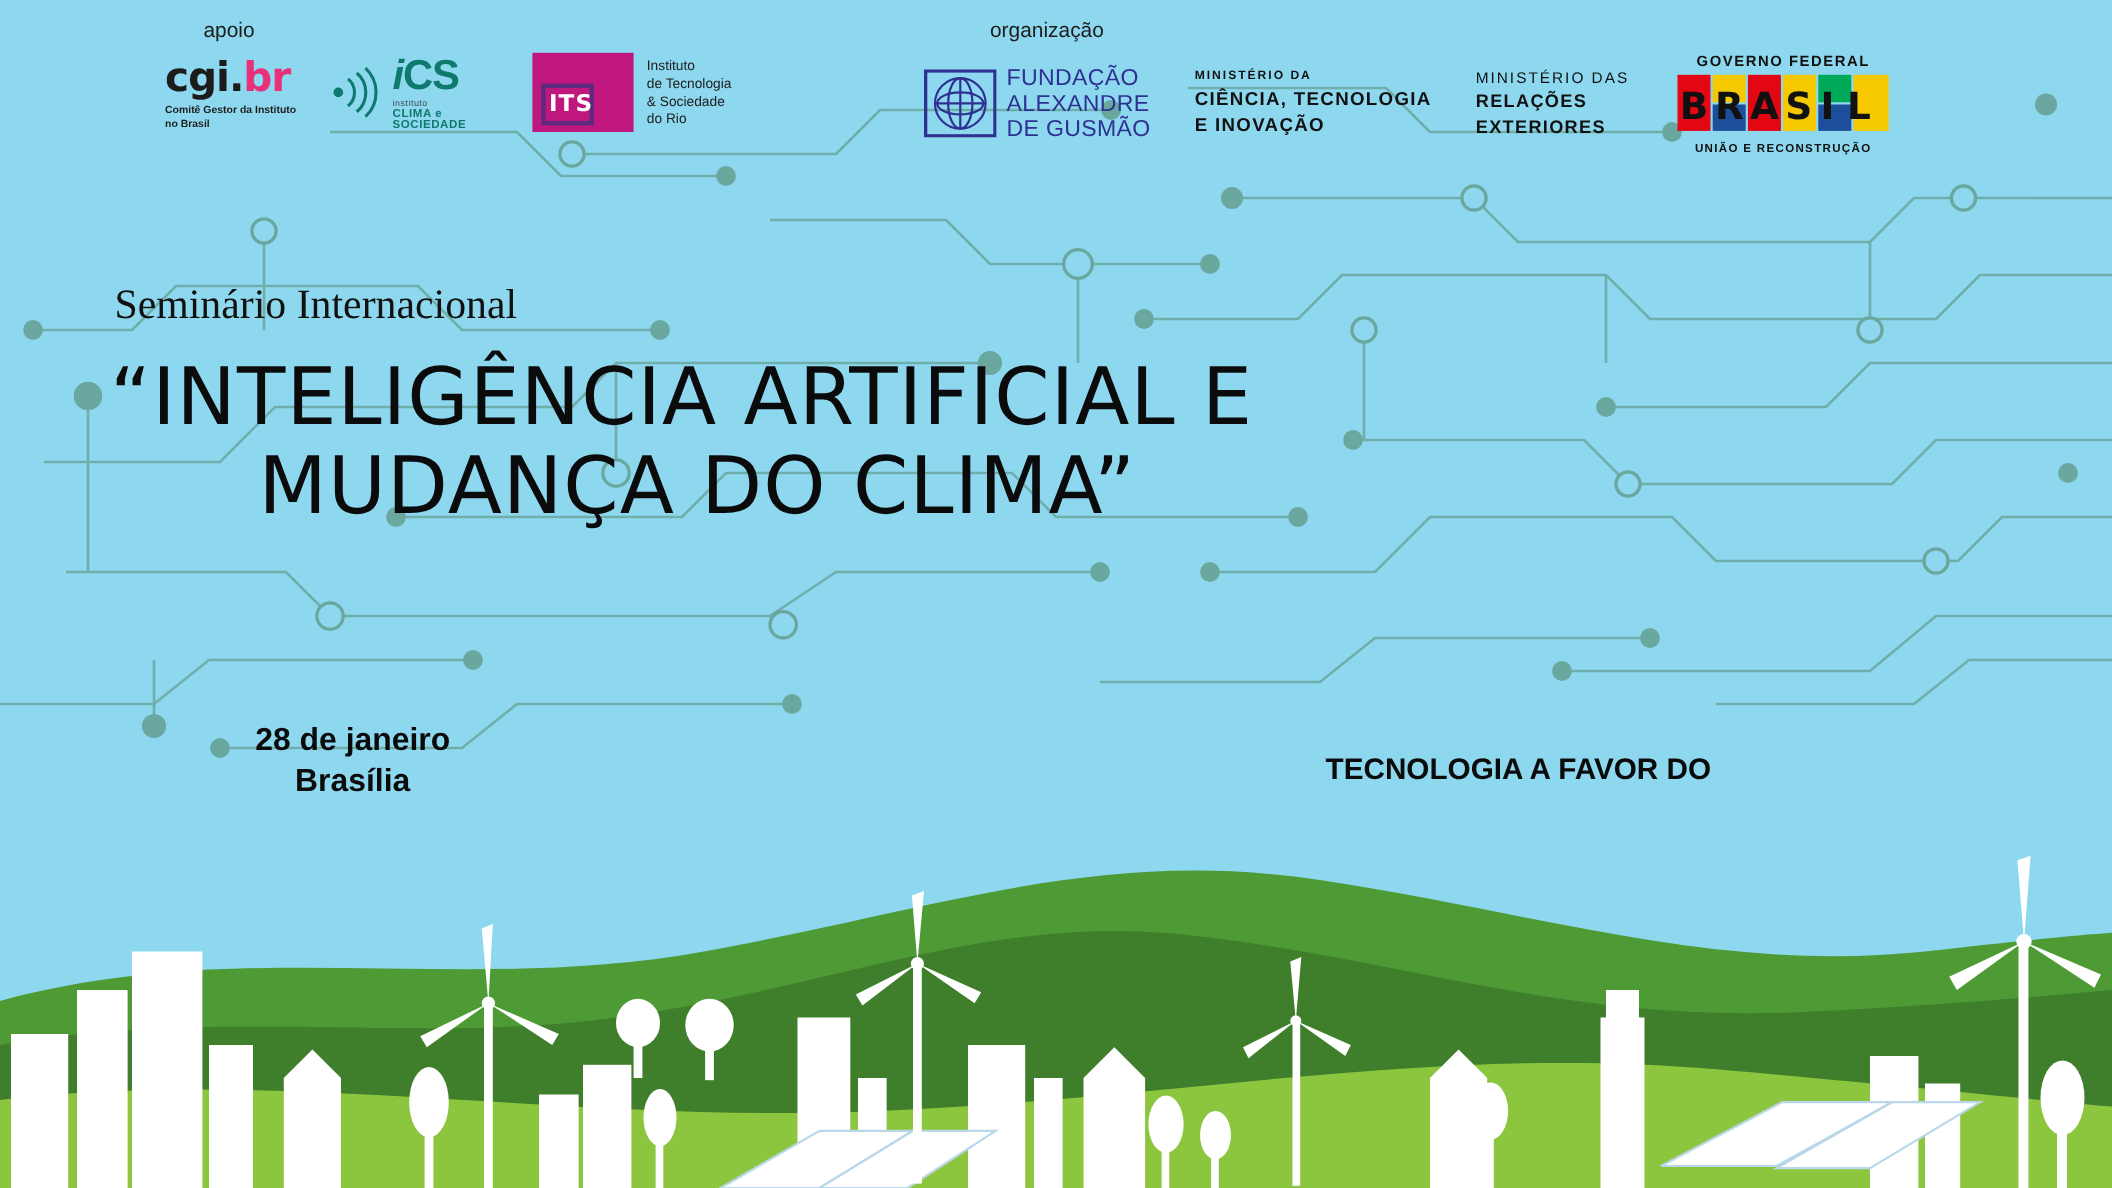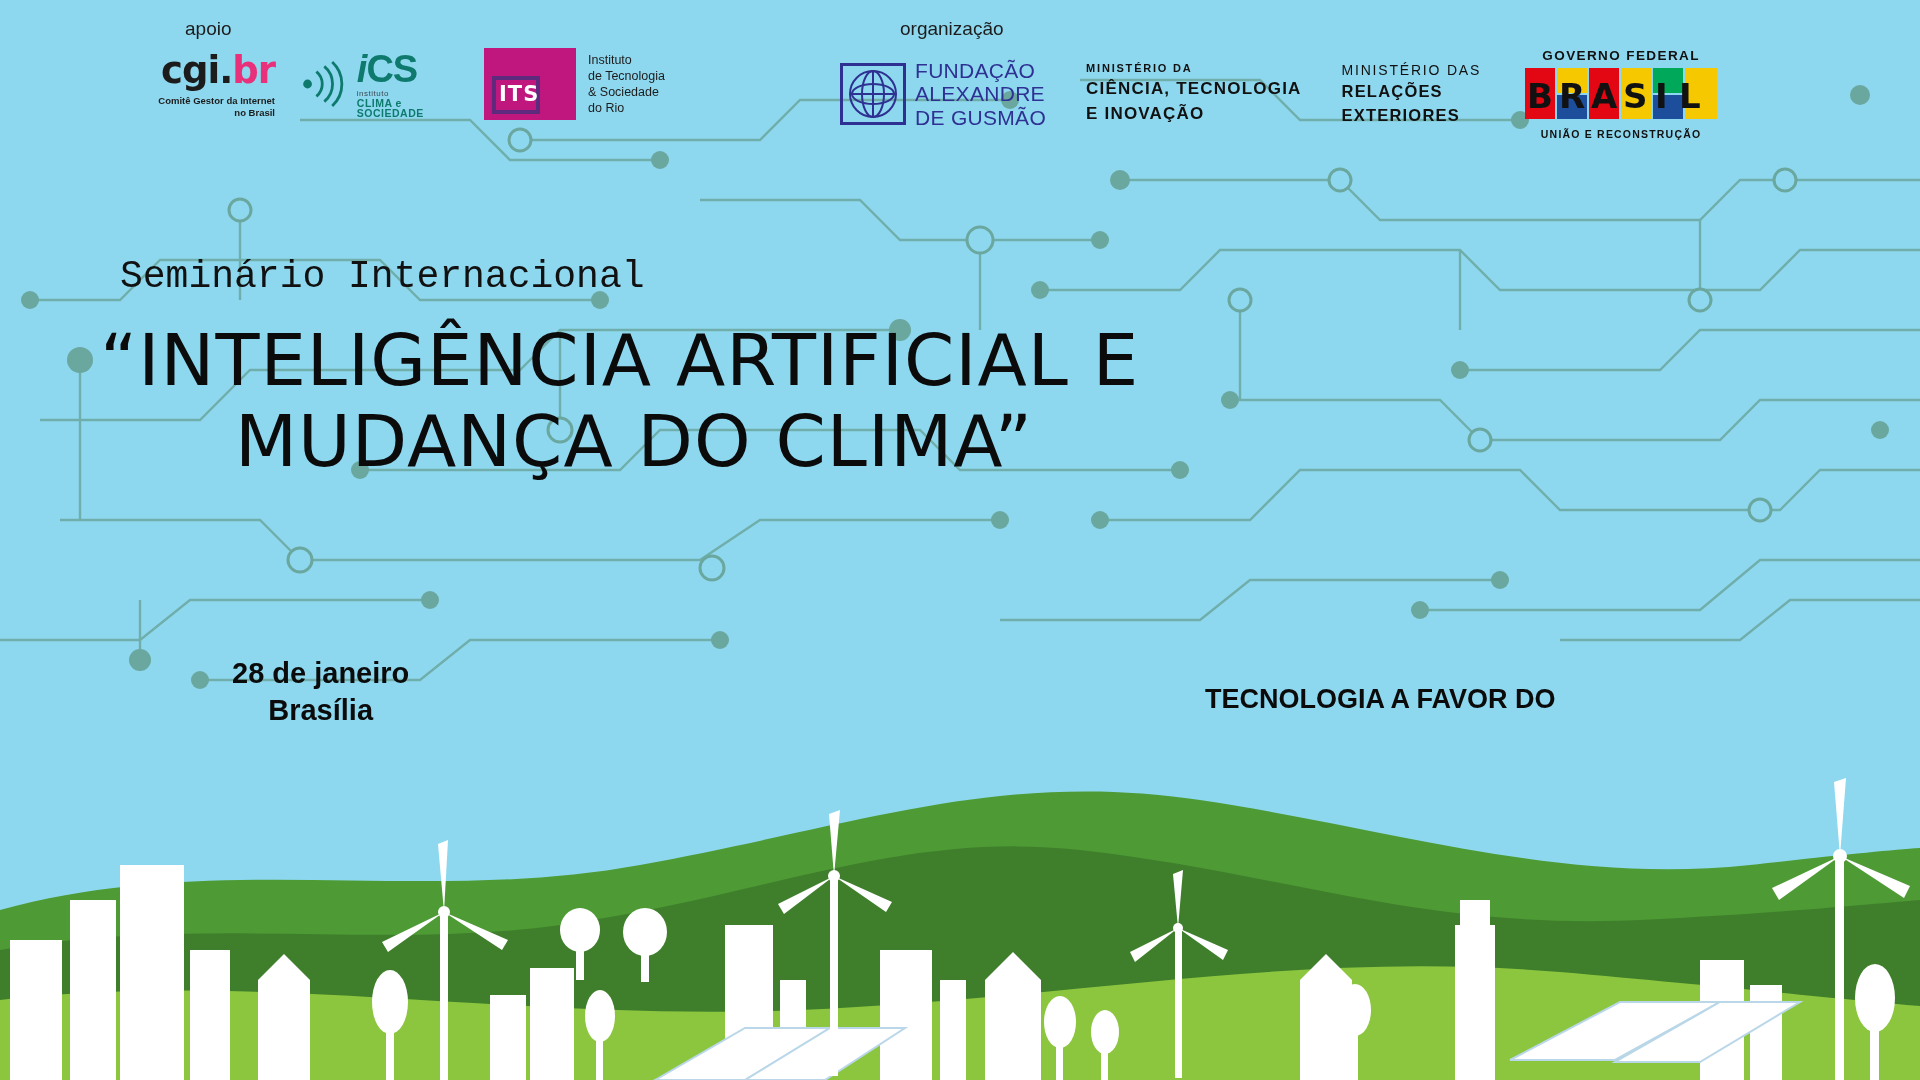--- a/index.html
+++ b/index.html
@@ -41,21 +41,21 @@
     text-align: center;
     margin-bottom: 8px;
     font-family: "Liberation Sans", sans-serif;
   }
   .logo-row { display: flex; align-items: center; gap: 22px; }
 
   
   #apoio-group { left: 150px; top: 18px; width: 560px; }
   #apoio-group .group-label { text-align: left; margin-left: 35px; }
 
-  .cgi-logo { width: 125px; text-align: right; }
+  .cgi-logo { width: 125px; text-align: left; }
   .cgi-main {
     font-size: 37px; font-weight: bold; letter-spacing: -1px;
     font-family: "DejaVu Sans", sans-serif;
   }
   .cgi-main .cgi-c { color: #1c1c1c; }
   .cgi-main .cgi-br { color: #e8317a; }
   .cgi-main .cgi-dot { color: #1c1c1c; }
   .cgi-sub {
     font-size: 9.5px; font-weight: bold; color: #1c1c1c; line-height: 1.25;
     margin-top: 3px;
@@ -103,23 +103,23 @@
   .mre-l1 { font-size: 14px; letter-spacing: 1.8px; color: #111; font-weight: normal; }
   .mre-l2 { font-size: 16.5px; letter-spacing: 1.2px; color: #111; font-weight: bold; }
 
   .gov-logo { text-align: center; width: 200px; }
   .gov-top { font-size: 13.5px; font-weight: bold; letter-spacing: 1.4px; color: #111; }
   .gov-brasil { width: 196px; height: 55px; margin: 3px 0; }
   .gov-bottom { font-size: 10.5px; font-weight: bold; letter-spacing: 1.2px; color: #111; }
 
   
   .kicker {
-    position: absolute; left: 120px; top: 255px;
+    position: absolute; left: 104px; top: 255px;
     font-size: 38px; color: #111; font-weight: 400;
-    font-family: Liberation Mono, monospace;
+    font-family: Liberation Serif, serif;
   }
   .main-title {
     position: absolute; left: 100px; top: 320px;
     font-size: 72px; line-height: 1.12;
     letter-spacing: 1px; color: #0b0b0b;
     font-family: "DejaVu Sans", sans-serif;
     font-weight: 500;
   }
   .main-title .line2 { display: block; margin-left: 135px; }
 
@@ -218,21 +218,21 @@
 
     <div class="logo-group" id="apoio-group">
       <div class="group-label">apoio</div>
       <div class="logo-row">
 
         <div class="cgi-logo">
           <div class="cgi-main">
             <span class="cgi-c">cgi</span><span class="cgi-dot">.</span><span class="cgi-br">br</span>
           </div>
           <div class="cgi-sub">
-            <div>Comitê Gestor da Internet</div>
+            <div>Comitê Gestor da Instituto</div>
             <div>no Brasil</div>
           </div>
         </div>
 
         <div class="ics-logo">
           <svg class="ics-waves" viewBox="0 0 60 60">
             <g fill="none" stroke="#0e7a6e" stroke-width="3.2">
               <circle cx="12" cy="30" r="5" fill="#0e7a6e" stroke="none"></circle>
               <path d="M22 16 A18 18 0 0 1 22 44"></path>
               <path d="M31 10 A26 26 0 0 1 31 50"></path>

